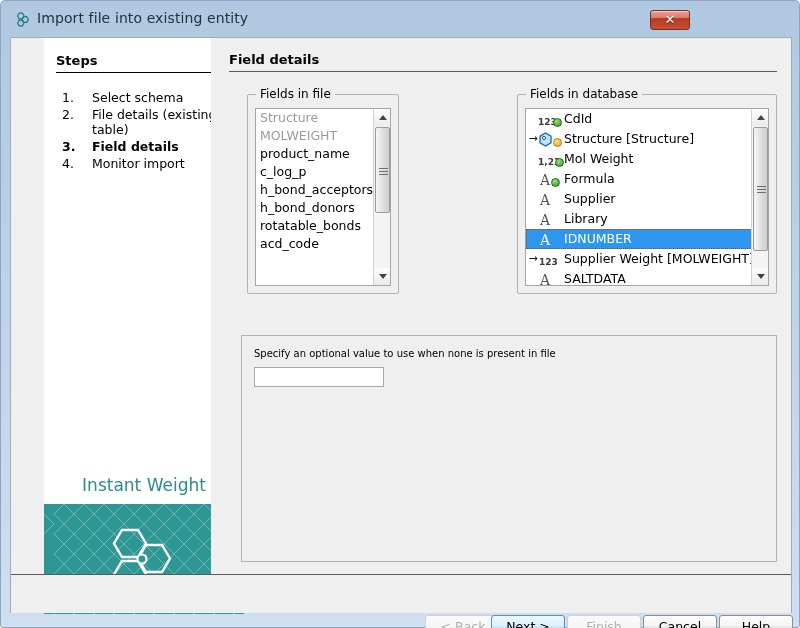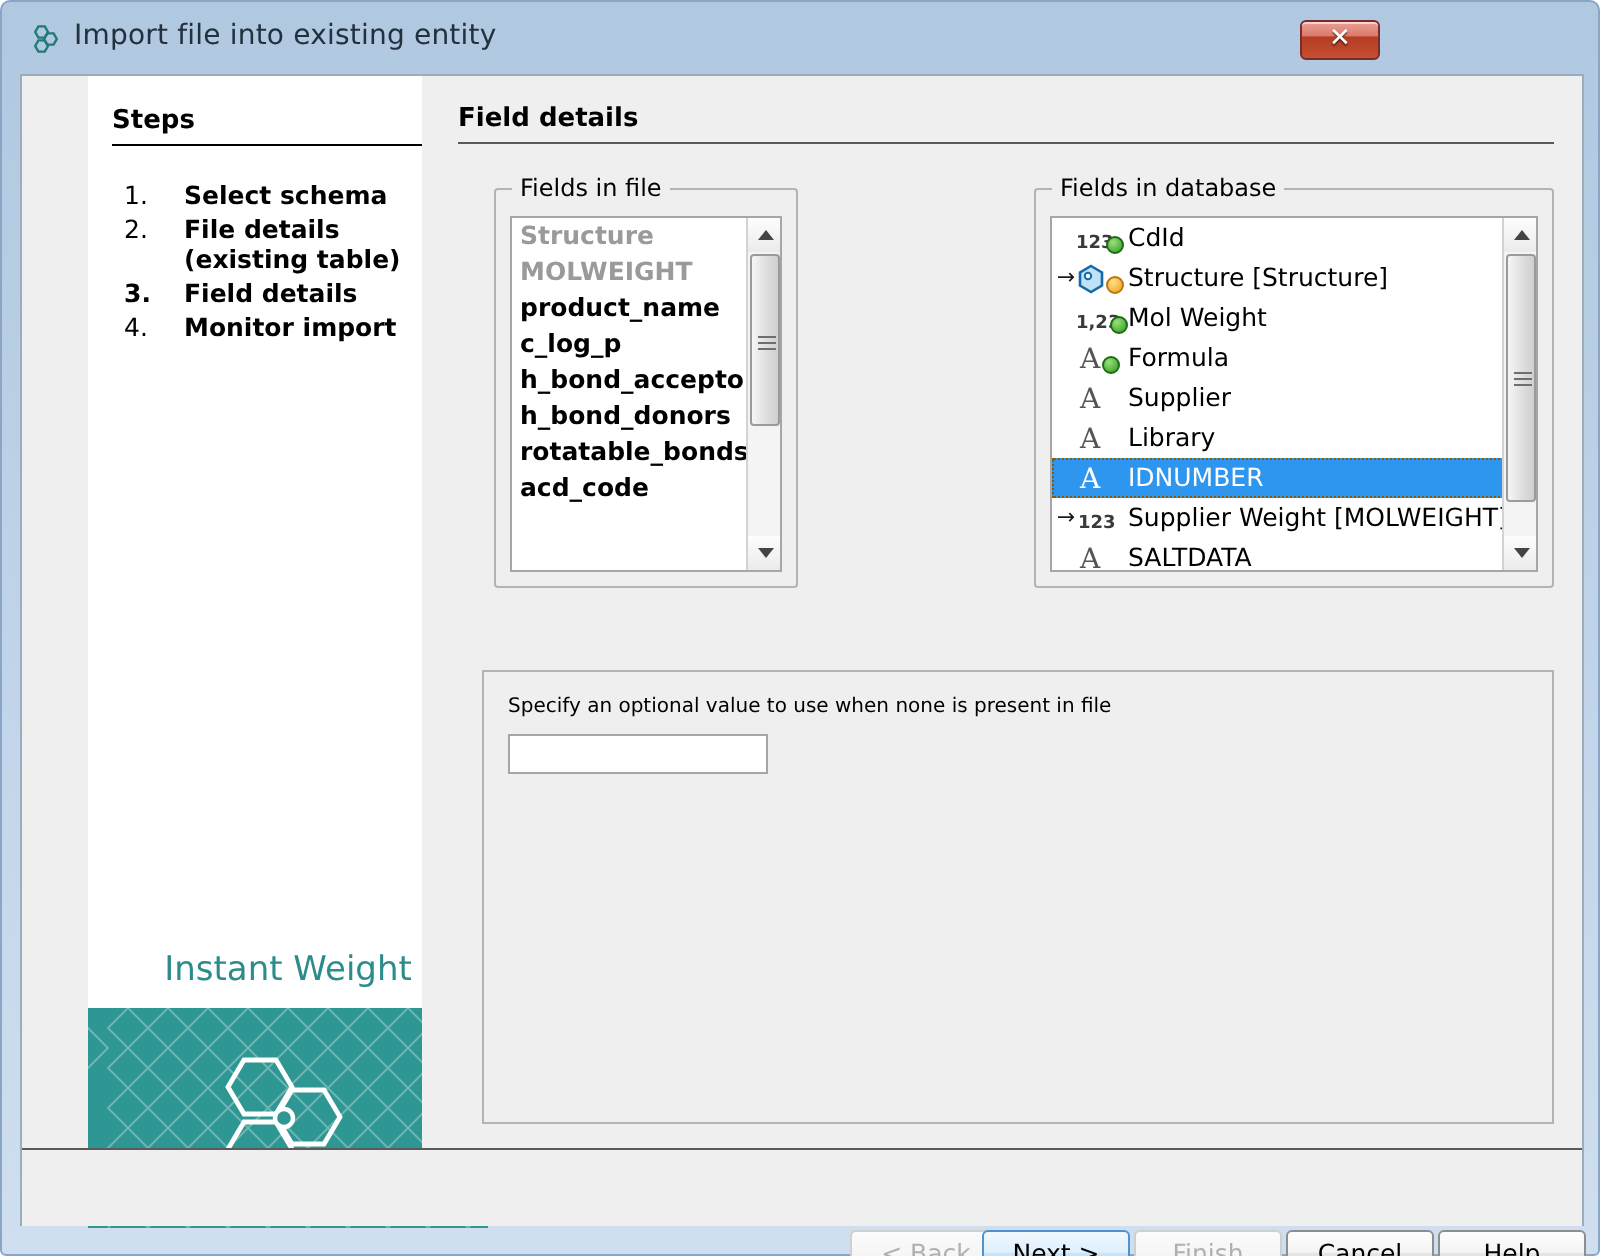--- a/index.html
+++ b/index.html
@@ -85,21 +85,20 @@
     width: 180px;
   }
   .step-num {
     position: absolute; left: 6px; top: 0;
     width: 22px;
   }
   .step-label {
     position: absolute; left: 36px; top: 0;
     width: 144px;
     line-height: 15px;
-    font-weight: bold;
   }
   .step-active .step-num, .step-active .step-label { font-weight: bold; }
 
   #brand-text {
     position: absolute; left: 0; top: 437px;
     width: 200px;
     text-align: center;
     font-size: 17px;
     color: #2b8c8a;
     font-family: "DejaVu Sans", sans-serif;
@@ -414,21 +413,21 @@
 
     <div id="content">
       <div id="page-title">Field details</div>
       <div id="page-rule"></div>
 
       <div class="groupbox" style="left:36px; top:56px; width:152px; height:200px;">
         <span class="gb-title">Fields in file</span>
       </div>
 
       <div class="listbox" style="left:44px; top:70px; width:136px; height:178px;">
-        <div style="position:absolute; left:0; top:0; width:136px; height:176px; overflow:hidden;font-weight:bold;">
+        <div style="position:absolute; left:0; top:0; width:136px; height:176px; overflow:hidden;">
           <div class="list-row dim">Structure</div>
           <div class="list-row dim">MOLWEIGHT</div>
           <div class="list-row">product_name</div>
           <div class="list-row">c_log_p</div>
           <div class="list-row">h_bond_acceptors</div>
           <div class="list-row">h_bond_donors</div>
           <div class="list-row">rotatable_bonds</div>
           <div class="list-row">acd_code</div>
         </div>
 

